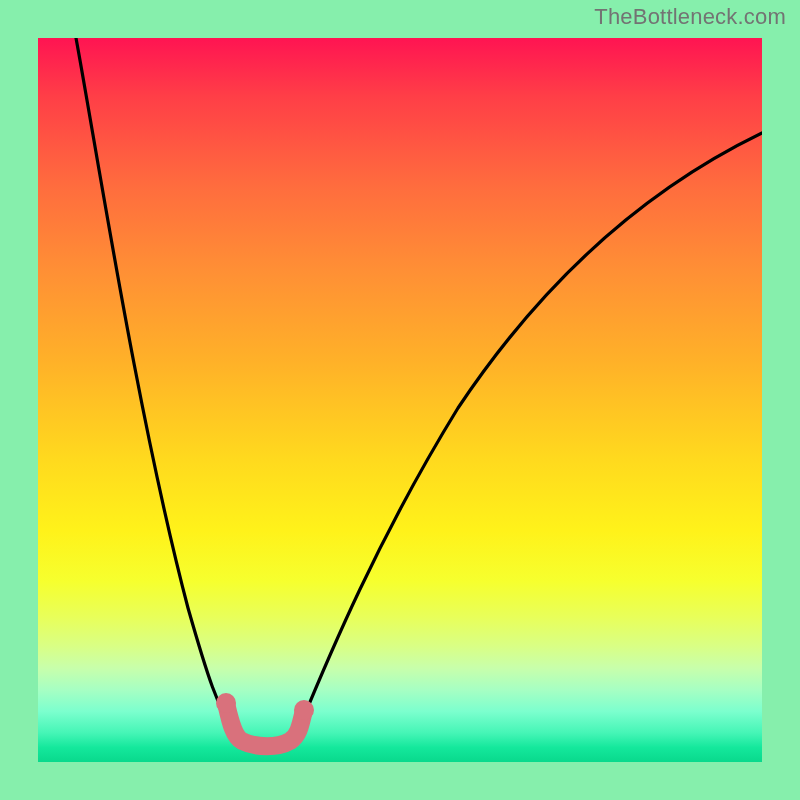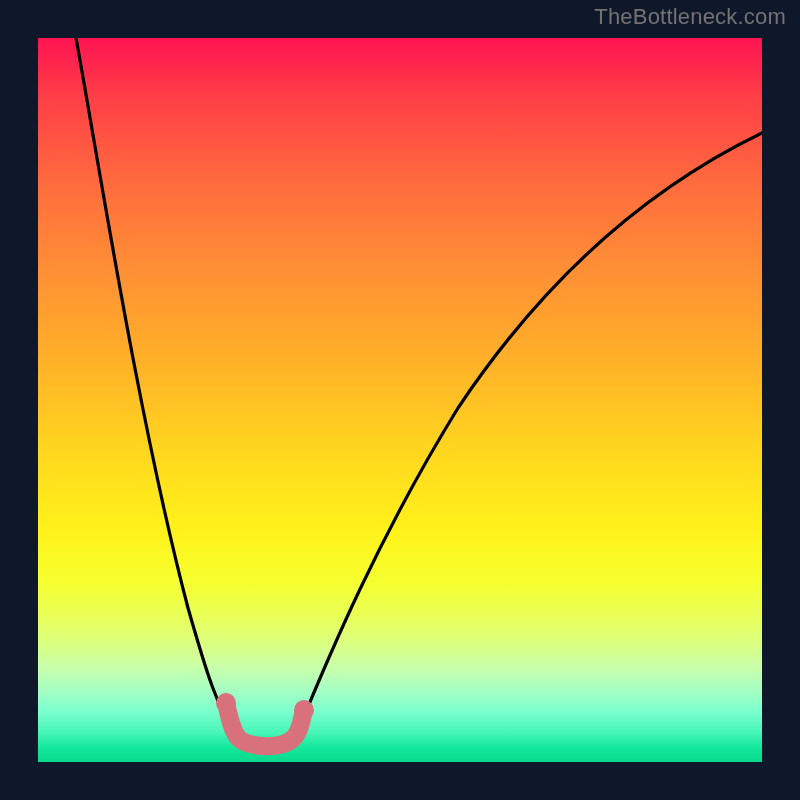--- a/index.html
+++ b/index.html
@@ -10,21 +10,21 @@
     background: #000;
     overflow: hidden;
     font-family: Arial, sans-serif;
   }
   .frame {
     position: absolute;
     left: 0;
     top: 0;
     width: 800px;
     height: 800px;
-    background: #0f172a;
+    background: #86efac;
   }
   .watermark {
     position: absolute;
     top: 4px;
     right: 14px;
     color: #737373;
     font-size: 22px;
     font-weight: 400;
     letter-spacing: 0.2px;
   }

